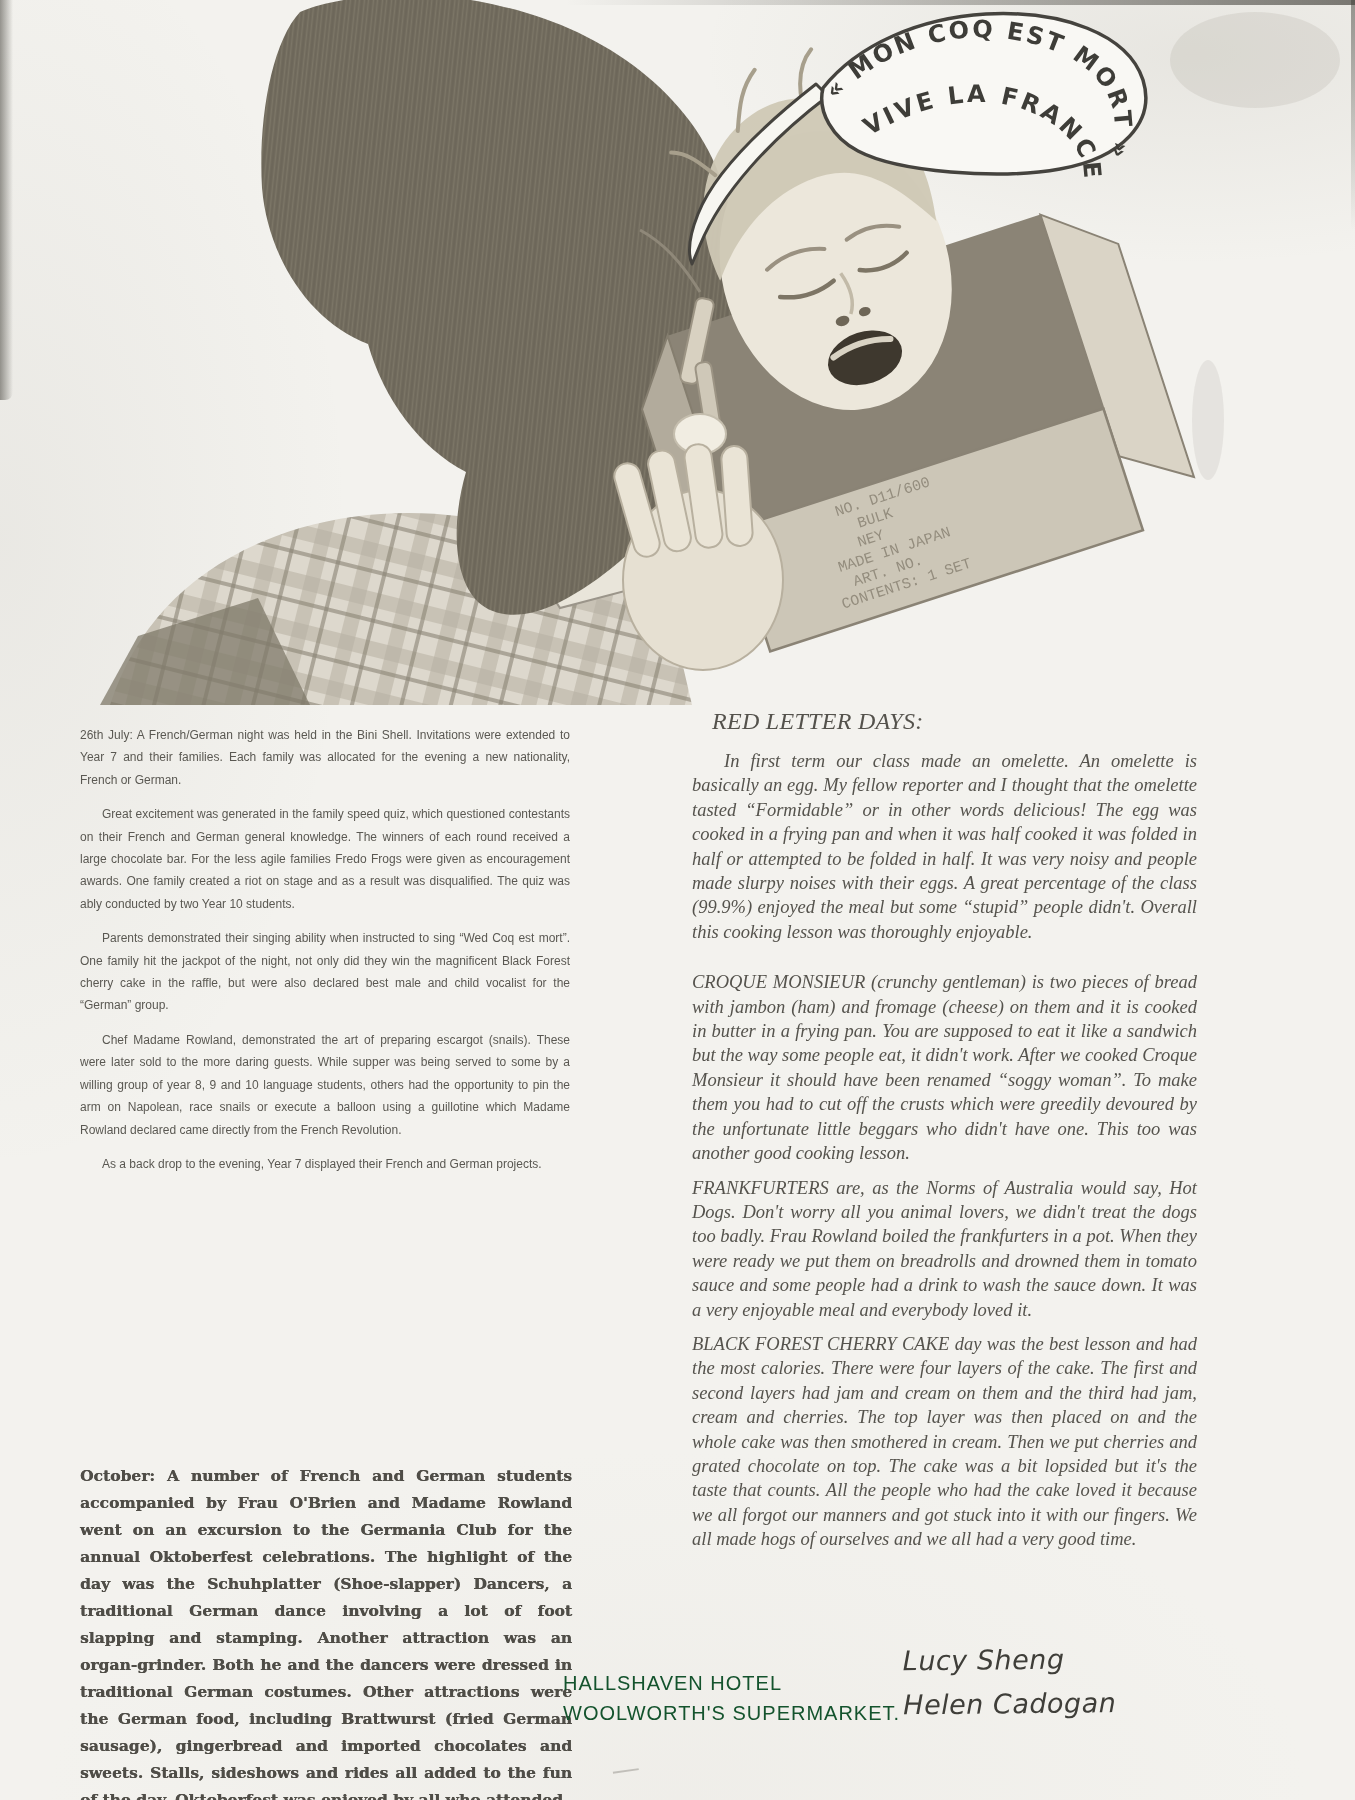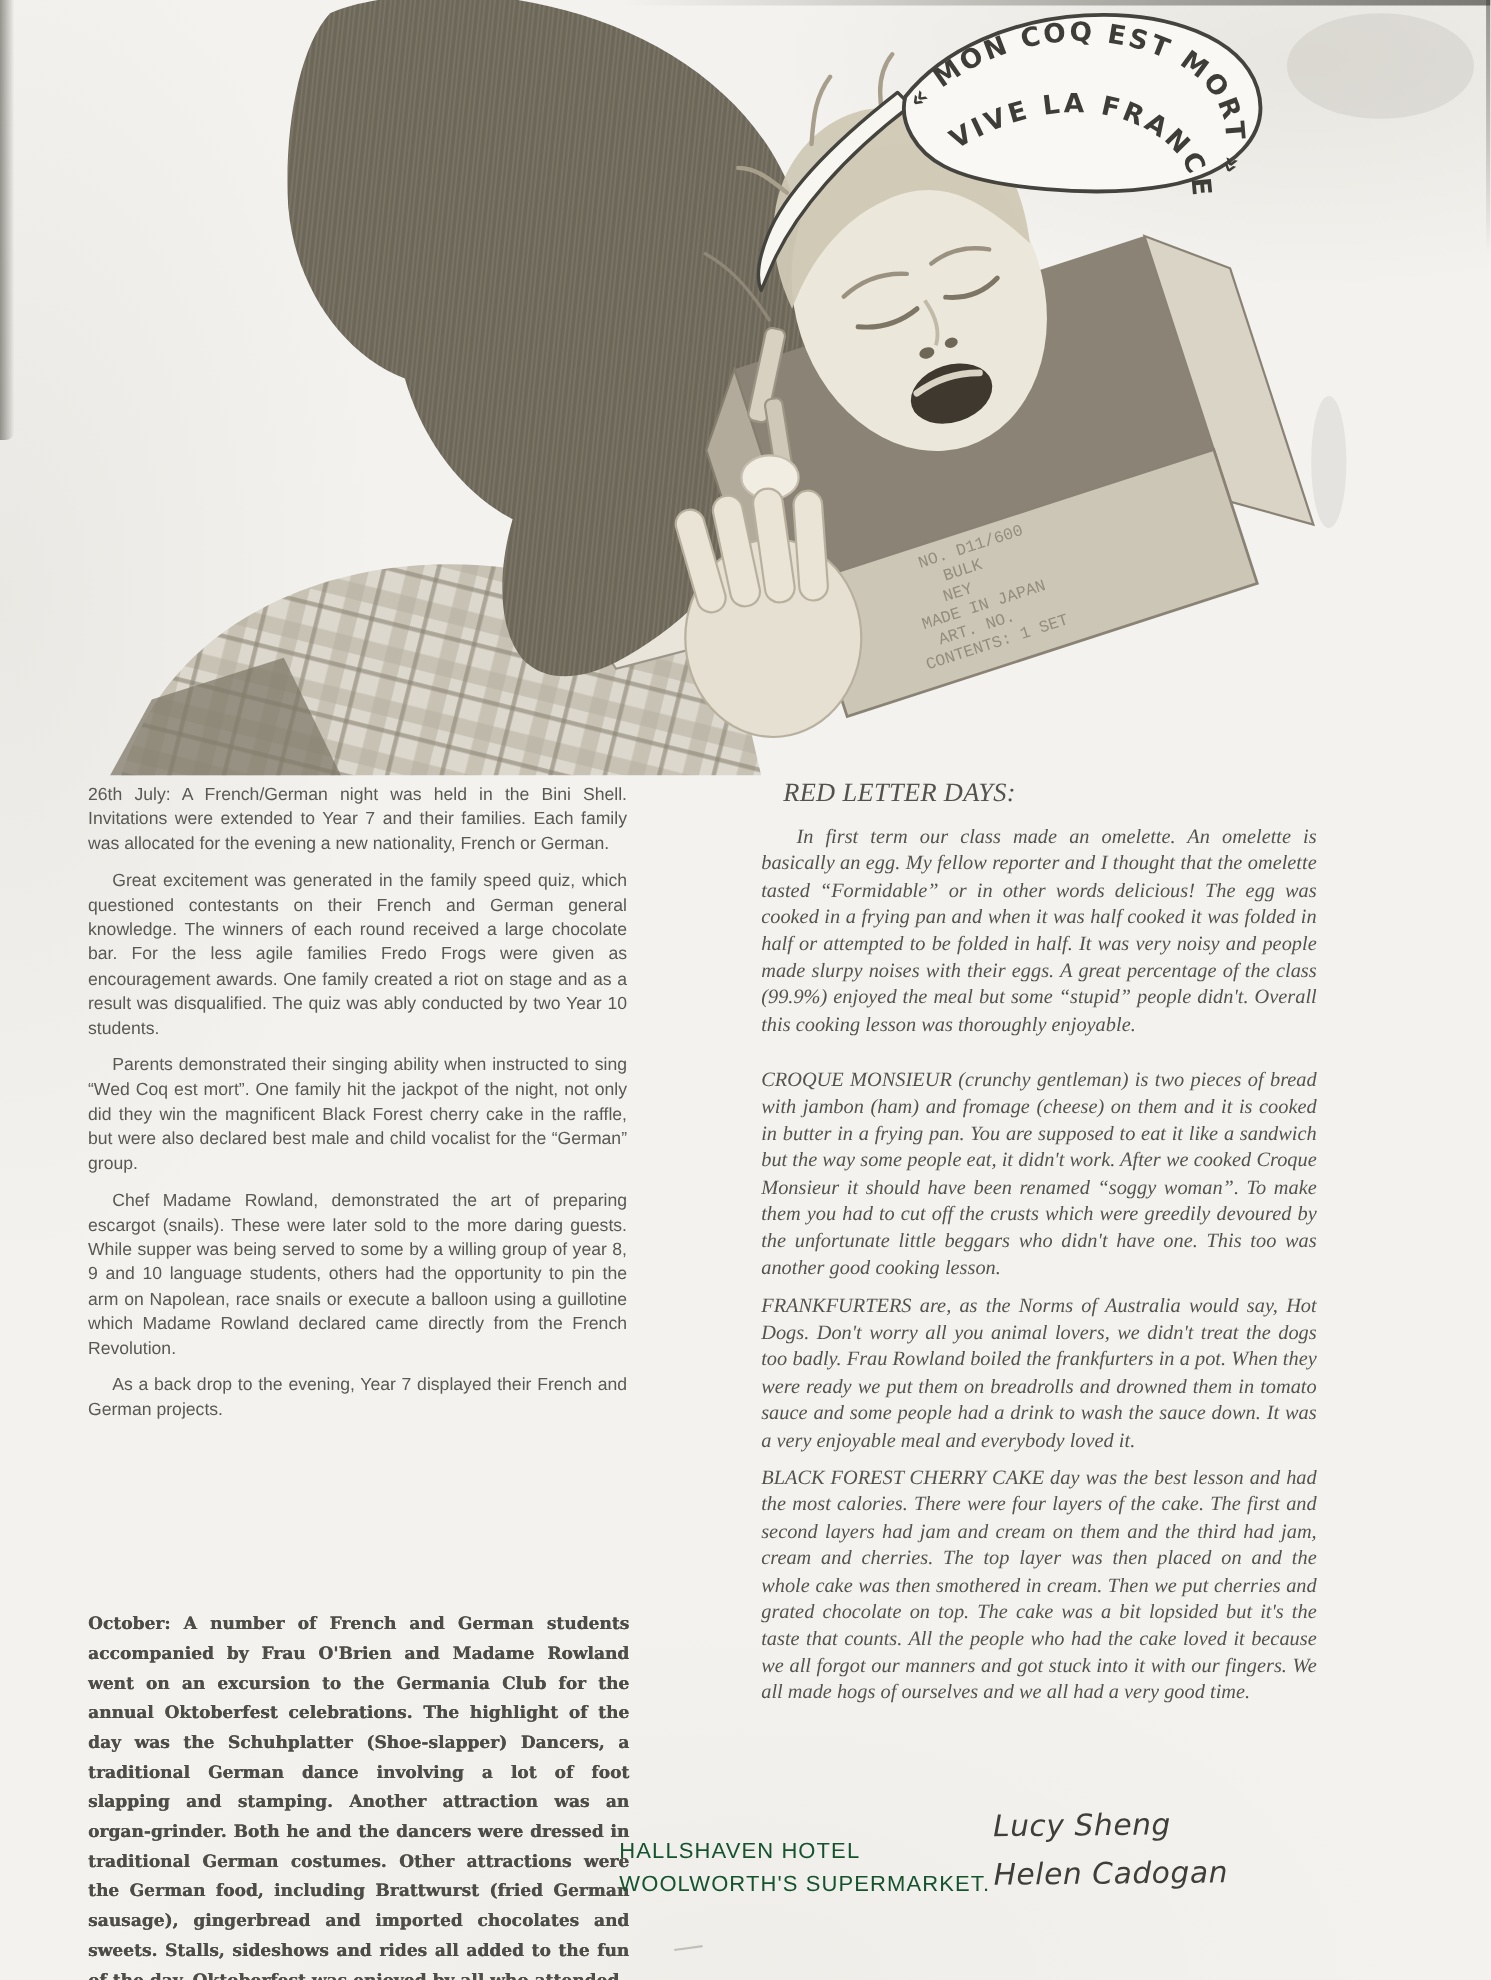--- a/index.html
+++ b/index.html
@@ -21,21 +21,21 @@
   .edge-top{position:absolute;right:0;top:0;width:790px;height:5px;
     background:linear-gradient(to left, rgba(60,58,52,.65), rgba(60,58,52,0));}
   .edge-right{position:absolute;right:0;top:0;width:4px;height:230px;
     background:linear-gradient(to bottom, rgba(60,58,52,.5), rgba(60,58,52,0));}
 
   .photo-svg{position:absolute;left:0;top:0;width:1355px;height:705px;}
 
   .col{position:absolute;color:#57554f;}
   .col-left{left:80px;top:712px;width:490px;}
   .col-left p{
-    margin:0 0 11px 0;font-size:16px;line-height:22.4px;text-align:justify;
+    margin:12px 0 11px 0;font-size:12px;line-height:22.4px;text-align:justify;
     font-family:"Liberation Sans",sans-serif;color:#5a5852;
   }
   .col-left p.indent{text-indent:22px;}
   .byline{text-align:right;padding-right:28px;margin-top:14px !important;}
 
   .gothic-block{position:absolute;left:80px;top:1462px;width:492px;}
   .gothic{
     font-family:"DejaVu Serif",serif;font-weight:bold;
     font-size:15.5px;line-height:27px;color:#4f4d47;text-align:justify;
     margin:0;text-shadow:.3px 0 0 currentColor;

